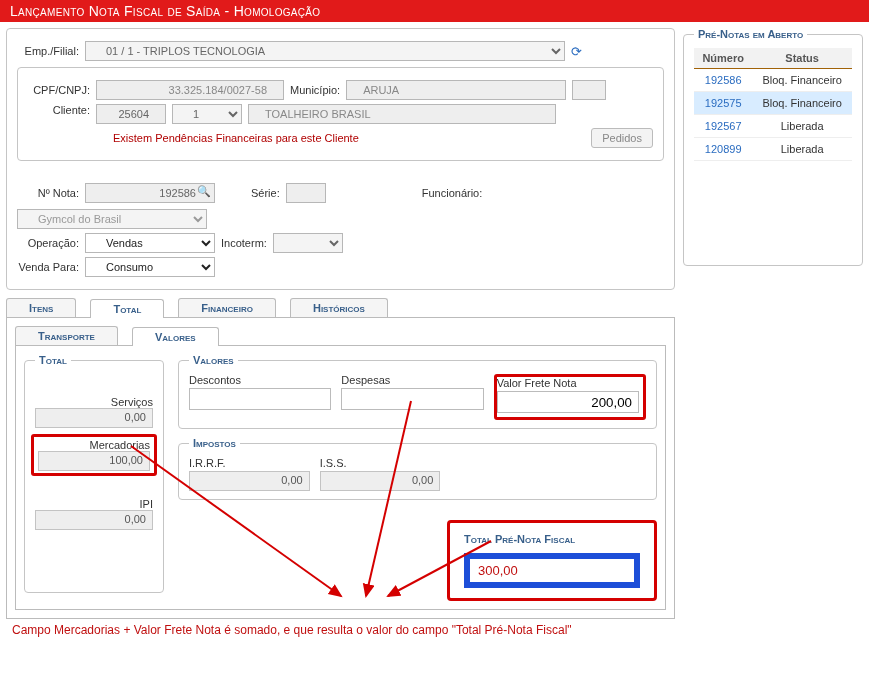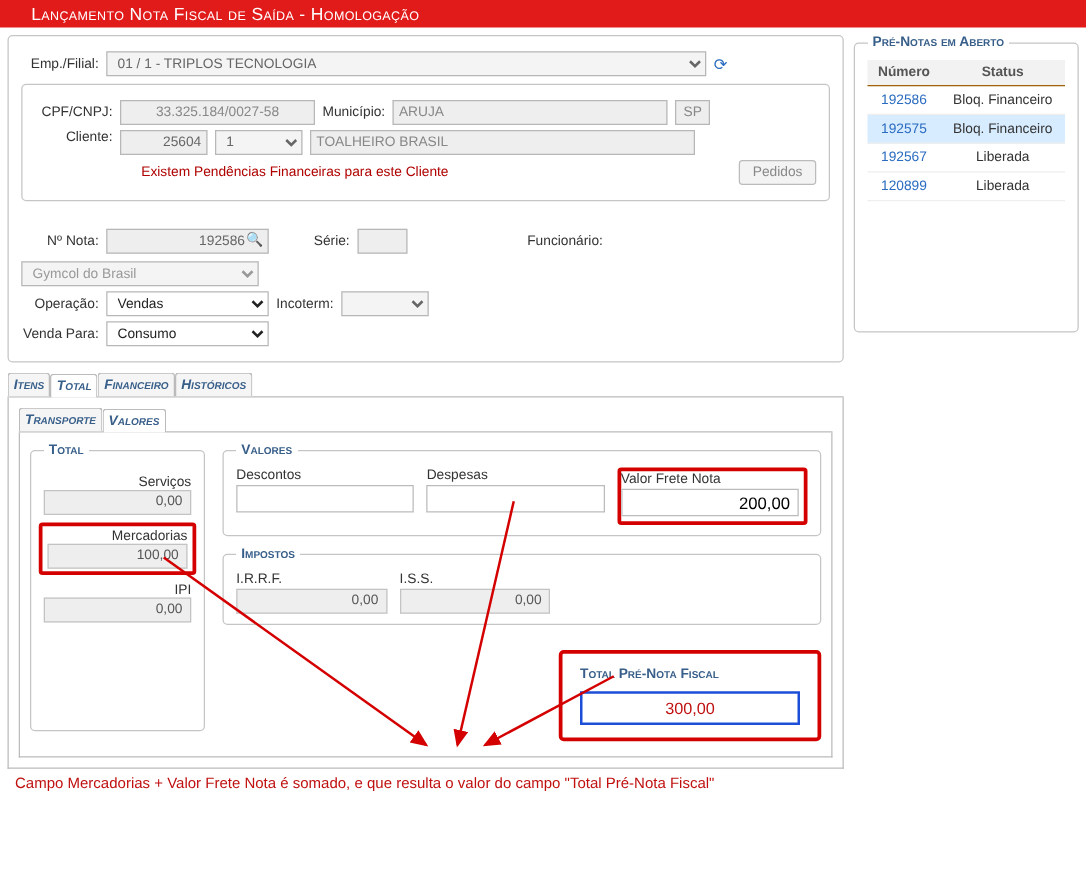--- a/index.html
+++ b/index.html
@@ -1,59 +1,59 @@
 <!DOCTYPE html>
 <html><head>
 <meta charset="utf-8">
 <style>
   * { box-sizing: border-box; margin: 0; padding: 0; }
   body { font-family: Verdana, Arial, sans-serif; font-size: 11px; color: #333; background: #fff; width: 869px; }
-  .header-bar { background: #e11a1a; color: #fff; font-variant: small-caps; font-size: 14px; padding: 3px 25px; font-weight: 500; letter-spacing: .3px;}
+  .header-bar { background: #e11a1a; color: #fff; font-variant: small-caps; font-size: 14px; padding: 3px 10px; font-weight: 500; letter-spacing: .3px;}
   .main-wrap { display: flex; padding: 6px; gap: 8px; }
   .left-col { flex: 1; }
   .right-col { width: 180px; }
   fieldset { border: 1px solid #c5c5c5; border-radius: 4px; padding: 8px 10px; margin-bottom: 8px; position: relative;}
   legend { font-variant: small-caps; color: #385f8a; font-weight: bold; padding: 0 4px; font-size: 11px;}
   .row { display: flex; align-items: center; margin: 4px 0; gap: 6px; flex-wrap: wrap; }
   label.fld { display:inline-block; font-size:11px;text-align:right; }
   label.w70 { width: 62px; }
   input[type=text], select {
-    border: 1px solid #b7b7b7; background: #f4f4f4; height: 20px; padding: 1px 4px; font-size:11px; color:#666;
+    border: 1px solid #b7b7b7; background: #f4f4f4; height: 20px; padding: 1px 16px; font-size:11px; color:#666;
   }
   input.ro { background:#eee;color:#888; text-align:center;}
   input.num { text-align:right; background:#eee;color:#666;}
   .btn-pedidos { border:1px solid #bbb; background:#f3f3f3; color:#888; padding:3px 10px; border-radius:3px; font-size:11px;}
   .warn { color:#b00000; margin-left: 85px; font-size:11px;}
   .refresh-ic { color: #2a6cc0; cursor:pointer; font-size:13px;}
   .search-ic { color:#2a6cc0; margin-left:-18px; cursor:pointer;}
   
   .tabs { display:flex; border-bottom:1px solid #bbb; }
-  .tab { border:1px solid #bbb; border-bottom:none; padding:3px 4px; font-variant:small-caps; color:#385f8a; background:#f5f5f5; margin-right:0; border-radius:3px 3px 0 0; font-weight:bold; cursor:pointer;font-style:italic;}
+  .tab { border:1px solid #bbb; border-bottom:none; padding:3px 22px; font-variant:small-caps; color:#385f8a; background:#f5f5f5; margin-right:14px; border-radius:3px 3px 0 0; font-weight:bold; cursor:pointer;}
   .tab.active { background:#fff; position:relative; top:1px; }
   .tab-body { border:1px solid #bbb; border-top:none; padding:8px;}
   
   .table { width:100%; border-collapse:collapse; font-size:11px;}
   .table th { background:#f2f2f2; border-bottom:1px solid #a16207; padding:4px 6px; text-align:center; color:#555; font-weight:bold;}
   .table td { padding:5px 6px; text-align:center; border-bottom:1px solid #eee;}
   .table td.link { color:#2a6cc0; cursor:pointer;}
   .table tr.hl td { background:#d8ecff;}
   
   .cols { display:flex; gap:14px; position:relative;}
   .panel-total { width:140px; }
   .panel-right { flex:1; }
-  .lbl-r { display:block; text-align:right; font-size:11px; margin-top:6px;}
+  .lbl-r { display:block; text-align:right; font-size:11px; margin-top:22px;}
   .numbox { display:block; width:100%; height:20px; border:1px solid #c3c3c3; background:#eee; text-align:right; padding:2px 6px; color:#555;}
   .grid-vals { display:flex; gap:10px;}
   .vcol { flex:1; }
   .vhead { font-size:11px; margin-bottom:2px;}
   .vinput { width:100%; height:22px; border:1px solid #bbb; background:#fff; text-align:right; padding:2px 6px;}
   .red-box { border:3px solid #d40000; border-radius:3px; }
   .total-box { border:3px solid #d40000; border-radius:4px; padding:10px 14px; width:210px; float:right; margin-top:12px;}
   .total-box-title { font-variant:small-caps; color:#385f8a; font-weight:bold; font-size:11px; margin-bottom:8px;}
-  .total-val { border:2px solid #1d4ed8; background:#fff; text-align:center; padding:4px 8px; color:#c01010; font-size:13px;}
+  .total-val { border:6px solid #1d4ed8; background:#fff; text-align:left; padding:4px 8px; color:#c01010; font-size:13px;}
   svg.arrows { position:absolute; left:0; top:0; pointer-events:none;}
   .note-txt { color:#c01010; font-size:12px; padding:4px 6px 10px 6px; }
 </style>
 </head>
 <body>
 
 <div class="header-bar">Lançamento Nota Fiscal de Saída  - Homologação</div>
 
 <div class="main-wrap">
   <div class="left-col">
@@ -61,21 +61,21 @@
     <fieldset>
       <div class="row">
         <label class="fld w70">Emp./Filial:</label>
         <select style="width:480px"><option>01 / 1 - TRIPLOS TECNOLOGIA</option></select>
         <span class="refresh-ic">⟳</span>
       </div>
 
       <fieldset style="margin-top:6px">
         <div class="row">
           <label class="fld w70">CPF/CNPJ:</label>
-          <input type="text" class="ro" style="width: 156px; text-align: center;" value="33.325.184/0027-58">
+          <input type="text" class="ro" style="width: 188px; text-align: right;" value="33.325.184/0027-58">
           <label class="fld">Município:</label>
           <input type="text" class="ro" style="width: 220px; text-align: left;" value="ARUJA">
           <input type="text" class="ro" style="width: 28px;" value="SP">
         </div>
         <div class="row" style="align-items:flex-start">
           <label class="fld w70">Cliente:</label>
           <input type="text" class="num" style="width: 70px;" value="25604">
           <select style="width:70px"><option>1</option></select>
           <input type="text" class="ro" style="width: 308px; text-align: left;" value="TOALHEIRO BRASIL">
           <div style="flex:1"></div>

